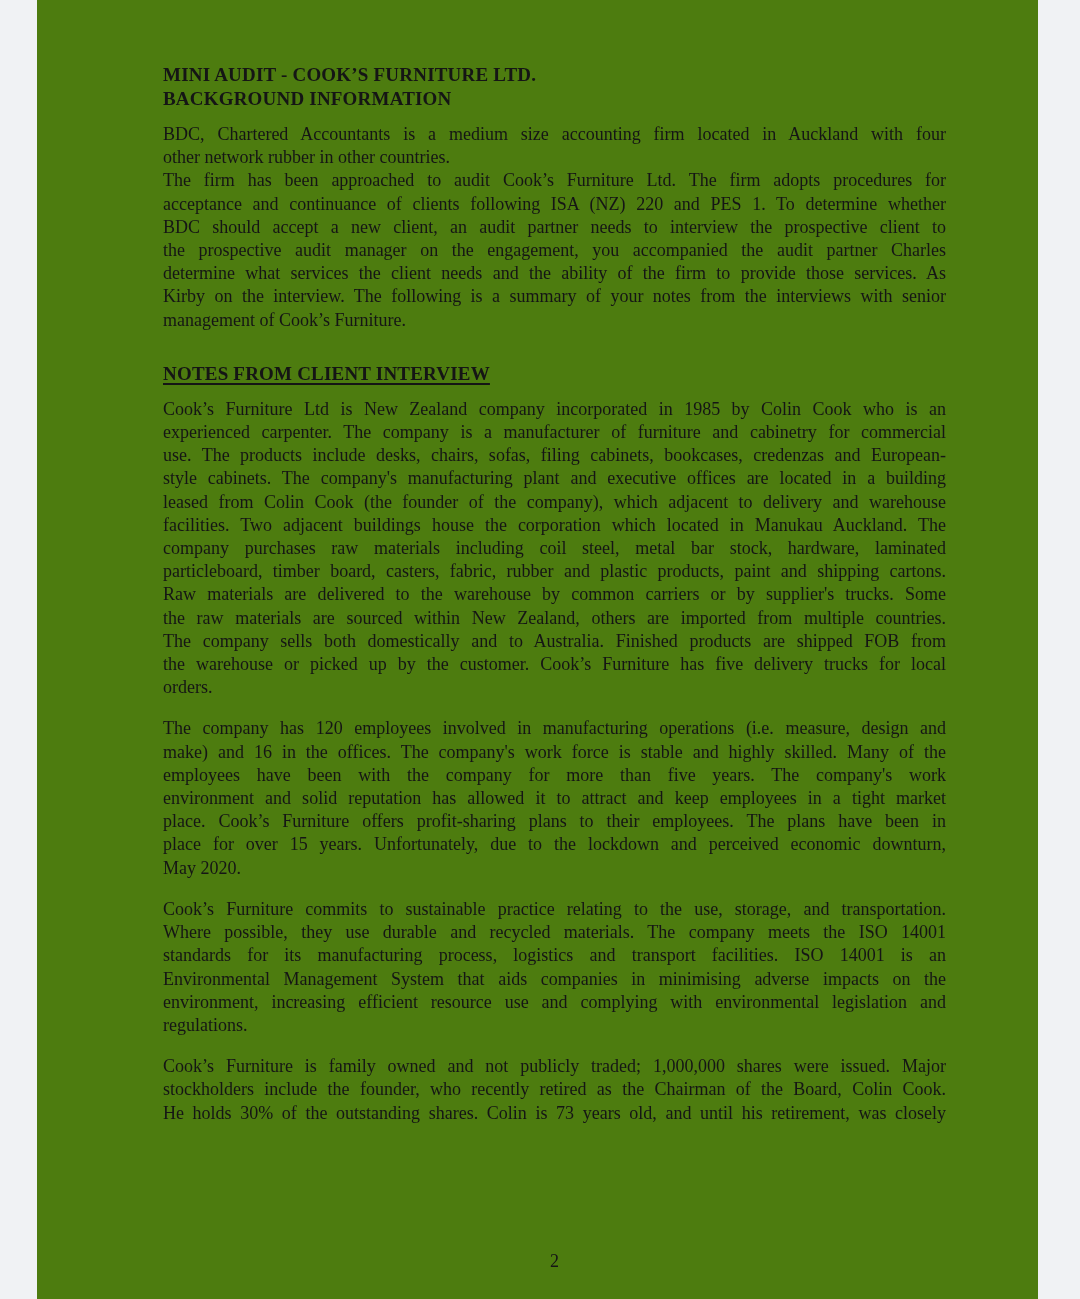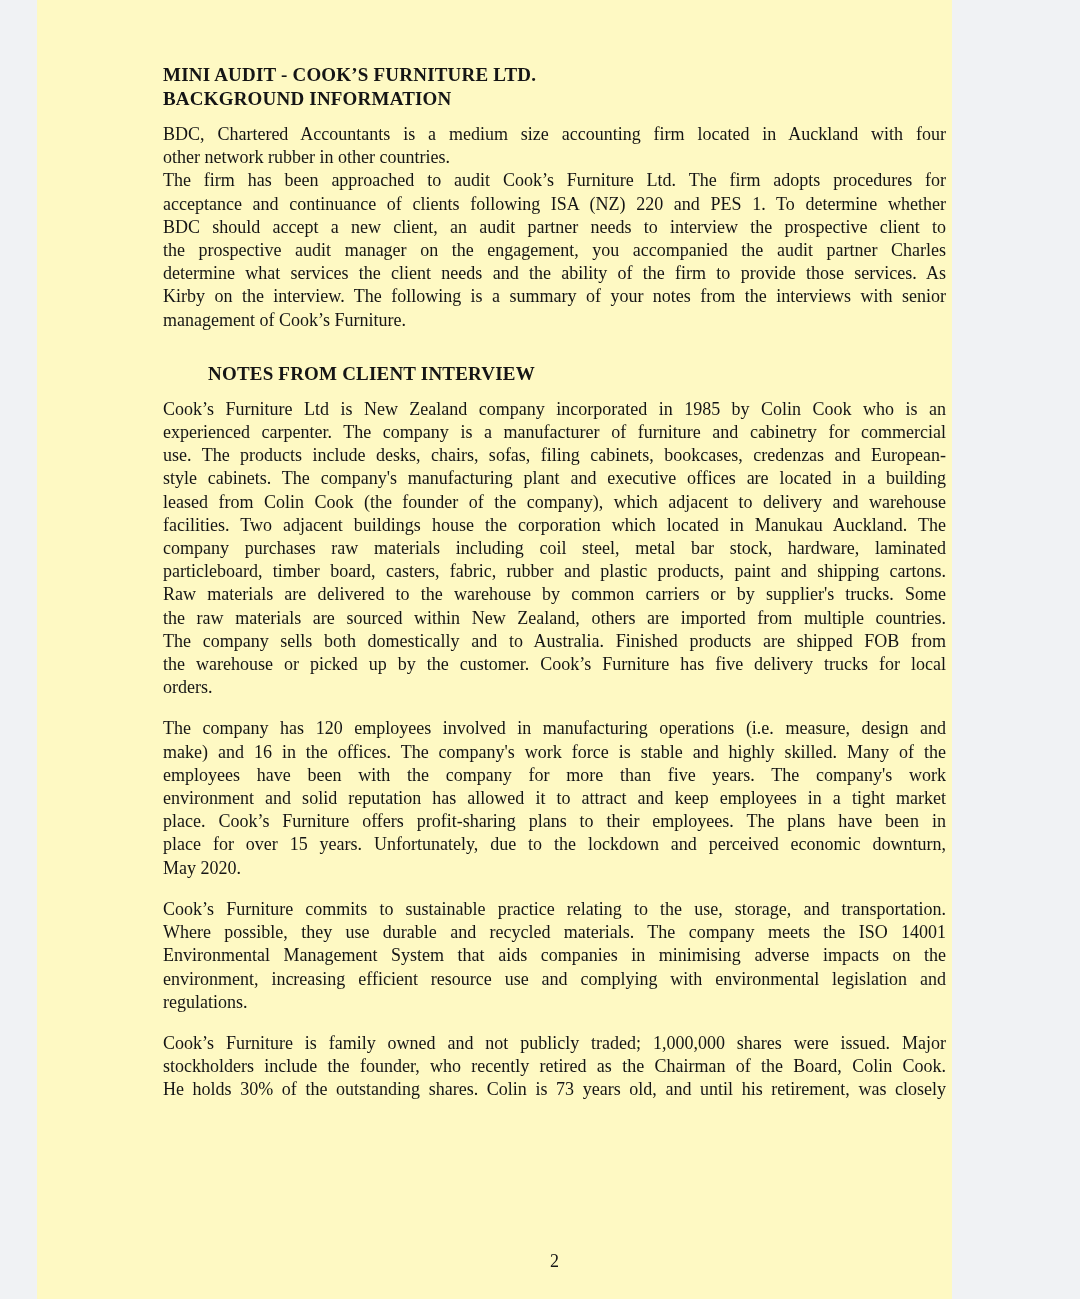--- a/index.html
+++ b/index.html
@@ -7,23 +7,23 @@
     padding: 0;
     width: 1080px;
     height: 1299px;
     background: #f0f2f4;
     overflow: hidden;
     font-family: "Liberation Serif", "DejaVu Serif", serif;
   }
   .doc-page {
     position: relative;
     margin-left: 37px;
-    width: 915px;
+    width: 1001px;
     height: 1299px;
-    background: #fef9c3;
+    background: #4d7c0f;
     color: #151515;
     box-sizing: border-box;
   }
   .doc-content {
     padding: 63px 92px 0 126px;
     width: 783px;
     box-sizing: content-box;
   }
   .doc-title {
     font-weight: bold;
@@ -35,23 +35,23 @@
     font-weight: bold;
     font-size: 19px;
     line-height: 24px;
     margin-bottom: 12px;
     letter-spacing: 0.2px;
   }
   .section-heading.underlined {
     margin-top: 30px;
   }
   .section-heading.underlined .heading-text {
+    text-decoration: underline;
     text-decoration-thickness: 2px;
     text-underline-offset: 3px;
-    margin-left: 45px;
   }
   .paragraph {
     margin-top: 18px;
   }
   .paragraph.no-gap,
   .paragraph.first {
     margin-top: 0;
   }
   .text-line {
     font-size: 18px;
@@ -116,20 +116,21 @@
           <div class="text-line">make) and 16 in the offices. The company's work force is stable and highly skilled. Many of the</div>
           <div class="text-line">employees have been with the company for more than five years. The company's work</div>
           <div class="text-line">environment and solid reputation has allowed it to attract and keep employees in a tight market</div>
           <div class="text-line">place. Cook’s Furniture offers profit-sharing plans to their employees. The plans have been in</div>
           <div class="text-line">place for over 15 years. Unfortunately, due to the lockdown and perceived economic downturn,</div>
           <div class="text-line last-line">May 2020.</div>
         </div>
         <div class="paragraph">
           <div class="text-line">Cook’s Furniture commits to sustainable practice relating to the use, storage, and transportation.</div>
           <div class="text-line">Where possible, they use durable and recycled materials.  The company meets the ISO 14001</div>
+          <div class="text-line">standards for its manufacturing process, logistics and transport facilities. ISO 14001 is an</div>
           <div class="text-line">Environmental Management System that aids companies in minimising adverse impacts on the</div>
           <div class="text-line">environment, increasing efficient resource use and complying with environmental legislation and</div>
           <div class="text-line last-line">regulations.</div>
         </div>
         <div class="paragraph">
           <div class="text-line">Cook’s Furniture is family owned and not publicly traded; 1,000,000 shares were issued. Major</div>
           <div class="text-line">stockholders include the founder, who recently retired as the Chairman of the Board, Colin Cook.</div>
           <div class="text-line">He holds 30% of the outstanding shares. Colin is 73 years old, and until his retirement, was closely</div>
         </div>
       </div>

